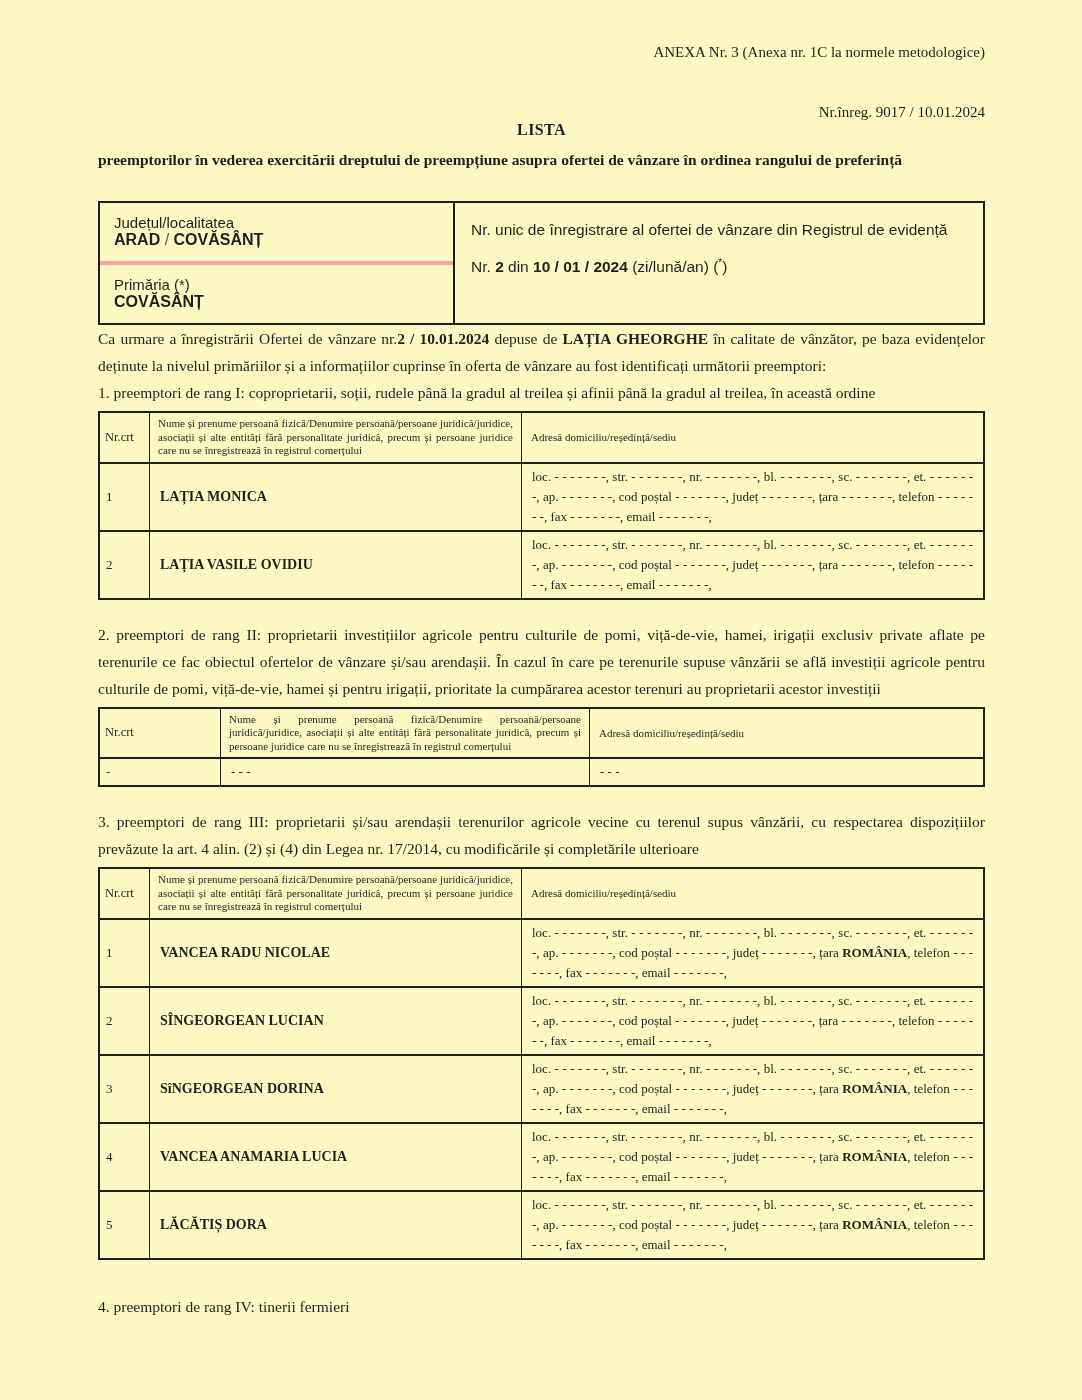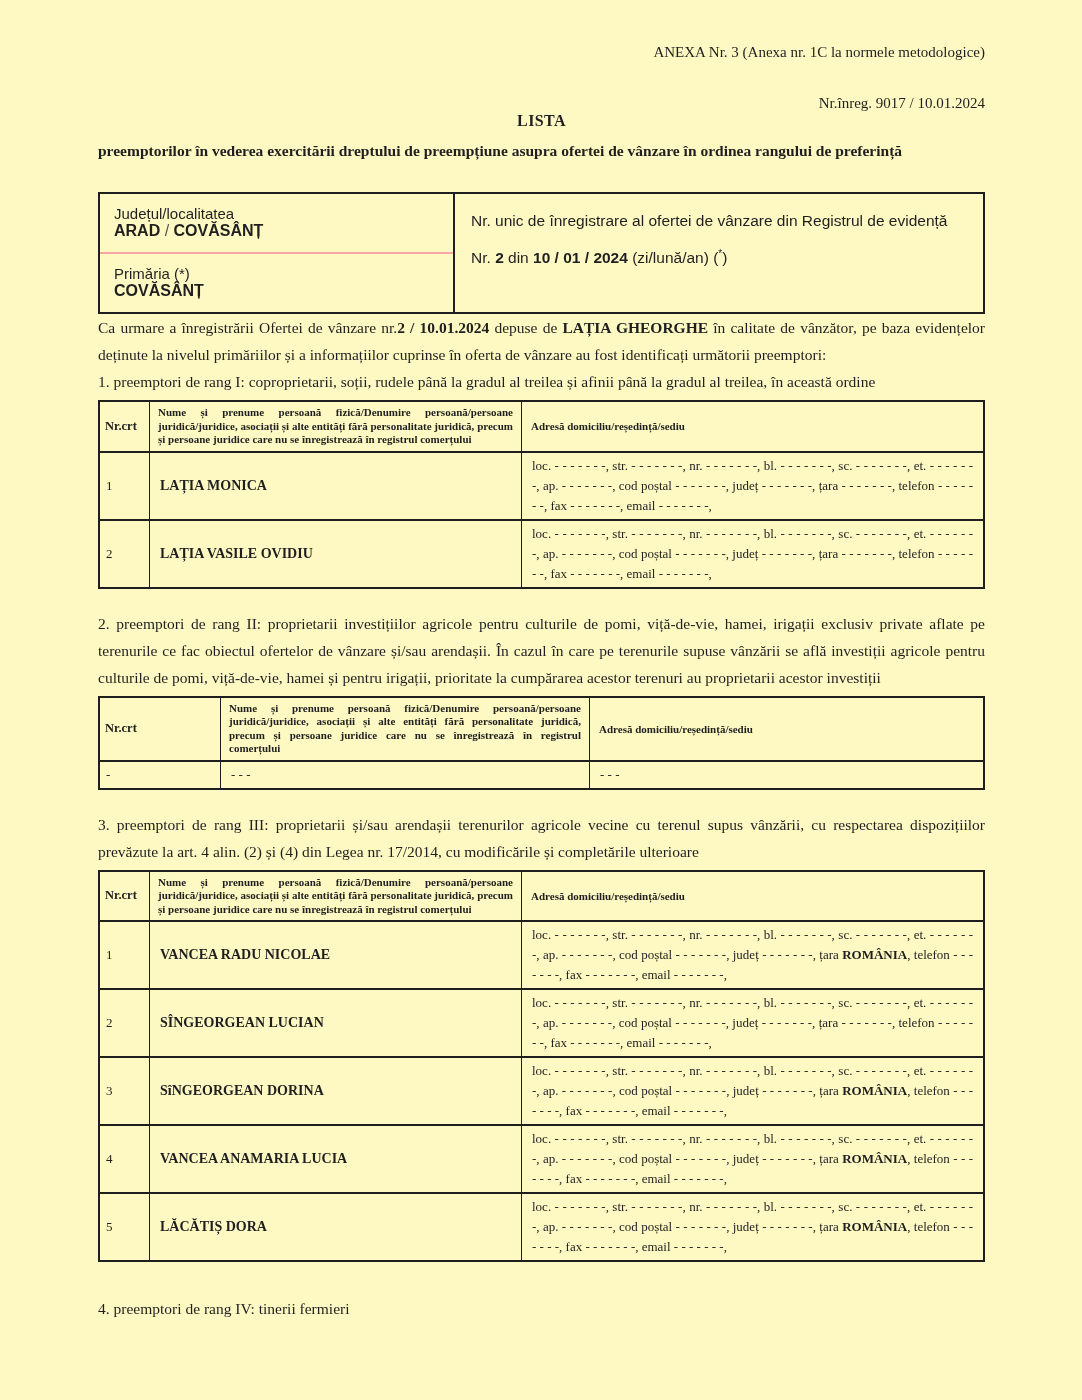--- a/index.html
+++ b/index.html
@@ -3,52 +3,52 @@
 <meta charset="utf-8">
 <style>
   html,body { margin:0; padding:0; background:#ffffff; }
   .page {
     width:1082px; height:1400px; box-sizing:border-box;
     background:#fef9c3; color:#1f1f1f;
     font-family:"Liberation Serif","DejaVu Serif",serif;
     padding:44px 97px 30px 98px; overflow:hidden;
   }
   .anexa-line { text-align:right; font-size:15px; }
-  .reg-line   { text-align:right; font-size:15px; margin-top:34px; }
+  .reg-line   { text-align:right; font-size:15px; margin-top:43px; }
   .doc-title  { text-align:center; font-weight:bold; font-size:16px; letter-spacing:0.4px; }
   .doc-subtitle { text-align:left; font-weight:bold; font-size:15.5px; line-height:28px; margin-top:7px; }
 
   .info-box {
     margin-top:27px; border:2px solid #1f1f1f;
     display:grid; grid-template-columns:355px 1fr;
     font-family:"Liberation Sans","DejaVu Sans",sans-serif;
   }
   .info-left { border-right:2px solid #1f1f1f; display:flex; flex-direction:column; }
   .info-cell { padding:11px 14px 12px 14px; flex:1; }
-  .info-cell.first { border-bottom:2px solid #fca5a5; }
+  .info-cell.first { border-bottom:4px solid #fca5a5; }
   .info-label { font-size:15px; }
   .info-value { font-size:16px; font-weight:bold; }
   .info-sep { font-weight:normal; color:#555; }
   .info-right { padding:12px 16px 10px 16px; font-size:15.5px; line-height:30px; }
   .info-right .reg-text { text-align:justify; }
   .offer-nr-line { margin-top:3px; }
   .offer-nr-line sup { font-size:10px; }
 
   .para { font-size:15.5px; line-height:27px; text-align:justify; }
   .section-heading { font-size:15.5px; line-height:27px; text-align:justify; margin-top:21px; }
   .section-heading.tight { margin-top:0; }
   .section-heading.last { margin-top:33px; }
 
   table.doc-table { width:100%; border-collapse:collapse; margin-top:5px; table-layout:fixed; }
   table.doc-table { border:2px solid #1f1f1f; }
   .doc-table th, .doc-table td {
     border-style:solid; border-color:#1f1f1f; border-width:2px 1px;
     vertical-align:middle; overflow:hidden;
   }
-  .doc-table th { font-weight:bold; }
+  .doc-table th { font-weight:normal; }
   .col-nr   { width:42px; }
   .t2 .col-nr { width:113px; }
   .col-name { width:355px; }
   .t2 .col-name { width:352px; }
   th.hdr-nr   { font-size:12.5px; text-align:left; padding:4px 2px 4px 5px; }
   th.hdr-name { font-size:11px; text-align:justify; line-height:13.5px; padding:4px 8px; vertical-align:top; }
   th.hdr-addr { font-size:11px; text-align:left; padding:4px 9px; }
   td.cell-nr   { font-size:13px; padding:4px 6px; }
   td.cell-name { font-size:14px; font-weight:bold; padding:4px 10px; }
   td.cell-name.plain { font-weight:normal; font-size:13px; }

